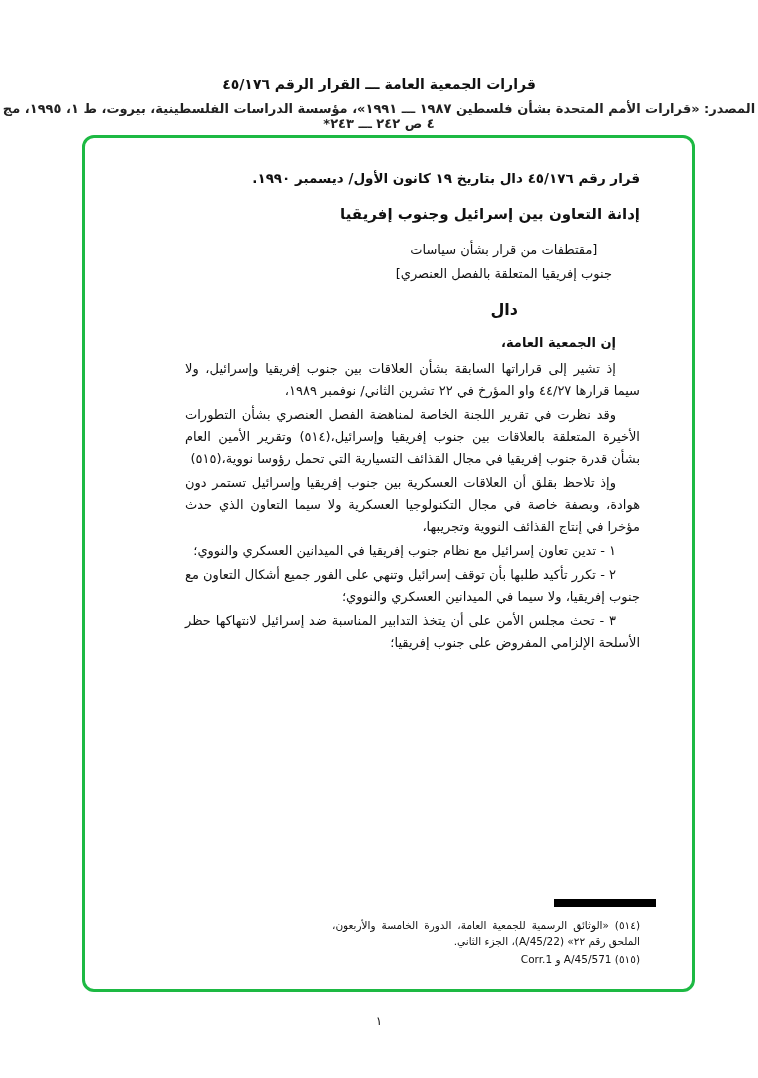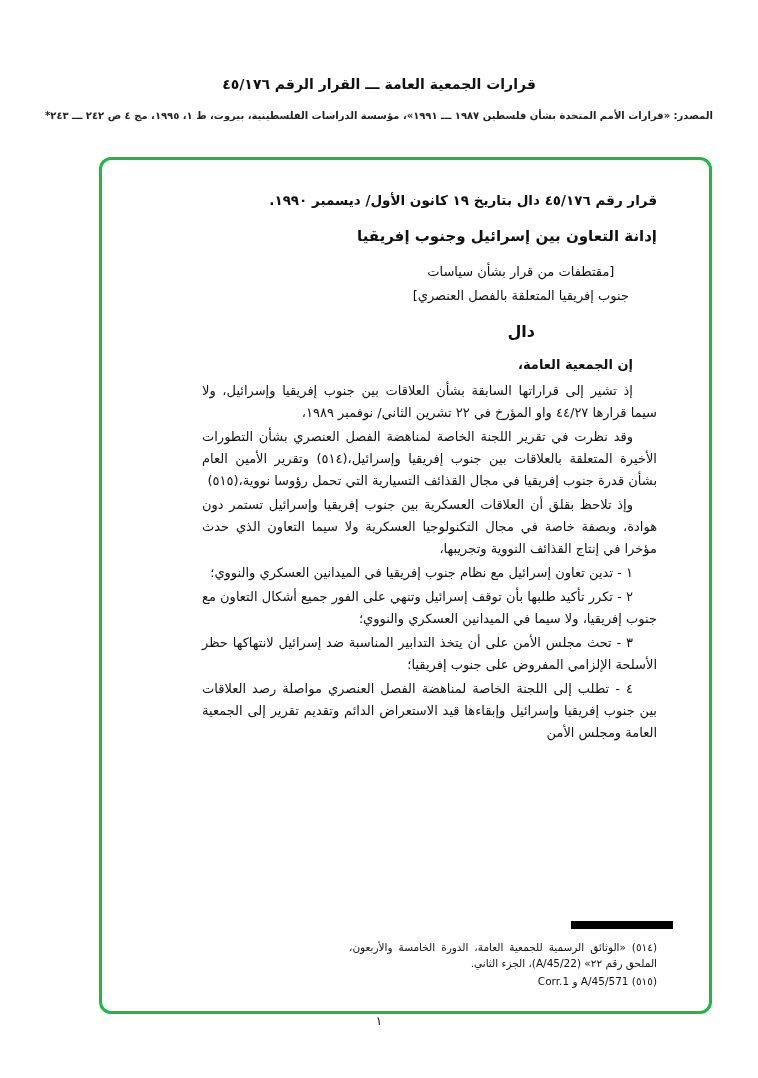--- a/index.html
+++ b/index.html
@@ -9,31 +9,30 @@
     font-family: "DejaVu Sans", sans-serif;
     color: #111;
     position: relative;
     overflow: hidden;
   }
   .page { position: relative; width: 758px; height: 866px; direction: rtl; }
 
   
   .page-header { position: absolute; top: 76px; left: 0; right: 0; text-align: center; }
   .header-title { font-size: 14px; font-weight: bold; letter-spacing: 0.2px; }
-  .source-line { font-size: 10px; font-weight: bold; margin-top: 18px; color: #222; }
+  .source-line { font-size: 13px; font-weight: bold; margin-top: 9px; color: #222; }
 
   
   .green-box {
     position: absolute;
-    top: 157px; left: 82px;
+    top: 135px; left: 82px;
     width: 613px; height: 857px;
     border: 3px solid var(--green, #1db943);
     border-radius: 12px;
     background: #fff;
-    margin-left: 17px;
   }
   .content { padding: 30px 52px 0 100px; }
 
   .doc-title    { font-size: 13.5px; font-weight: bold; margin-bottom: 12px; line-height: 1.6; }
   .doc-subtitle { font-size: 15px; font-weight: bold; margin-bottom: 12px; line-height: 1.6; }
 
   .bracket-note {
     width: fit-content;
     margin: 2px 28px 14px auto;   
     text-align: center;
@@ -112,21 +111,20 @@
       <p class="para"><span class="num"></span><b class="lead">وقد نظرت</b> <span>في تقرير اللجنة الخاصة لمناهضة الفصل العنصري بشأن التطورات الأخيرة المتعلقة بالعلاقات بين جنوب إفريقيا وإسرائيل،(٥١٤) وتقرير الأمين العام بشأن قدرة جنوب إفريقيا في مجال القذائف التسيارية التي تحمل رؤوسا نووية،(٥١٥)</span></p>
 
       <p class="para"><span class="num"></span><b class="lead">وإذ تلاحظ بقلق</b> <span>أن العلاقات العسكرية بين جنوب إفريقيا وإسرائيل تستمر دون هوادة، وبصفة خاصة في مجال التكنولوجيا العسكرية ولا سيما التعاون الذي حدث مؤخرا في إنتاج القذائف النووية وتجريبها،</span></p>
 
       <p class="para"><span class="num">١ -</span> <b class="lead">تدين</b> <span>تعاون إسرائيل مع نظام جنوب إفريقيا في الميدانين العسكري والنووي؛</span></p>
 
       <p class="para"><span class="num">٢ -</span> <b class="lead">تكرر تأكيد</b> <span>طلبها بأن توقف إسرائيل وتنهي على الفور جميع أشكال التعاون مع جنوب إفريقيا، ولا سيما في الميدانين العسكري والنووي؛</span></p>
 
       <p class="para"><span class="num">٣ -</span> <b class="lead">تحث</b> <span>مجلس الأمن على أن يتخذ التدابير المناسبة ضد إسرائيل لانتهاكها حظر الأسلحة الإلزامي المفروض على جنوب إفريقيا؛</span></p>
 
-      <p class="para"><span class="num">٤ -</span> <b class="lead">تطلب إلى</b> <span>اللجنة الخاصة لمناهضة الفصل العنصري مواصلة رصد العلاقات بين جنوب إفريقيا وإسرائيل وإبقاءها قيد الاستعراض الدائم وتقديم تقرير إلى الجمعية العامة ومجلس الأمن</span></p>
 
     </div>
 
     <div class="footnotes">
       <div class="sep-bar"></div>
       <p class="footnote">(٥١٤) «الوثائق الرسمية للجمعية العامة، الدورة الخامسة والأربعون، الملحق رقم ٢٢» (A/45/22)، الجزء الثاني.</p>
       <p class="footnote">(٥١٥) A/45/571 و Corr.1</p>
     </div>
   </section>
 

